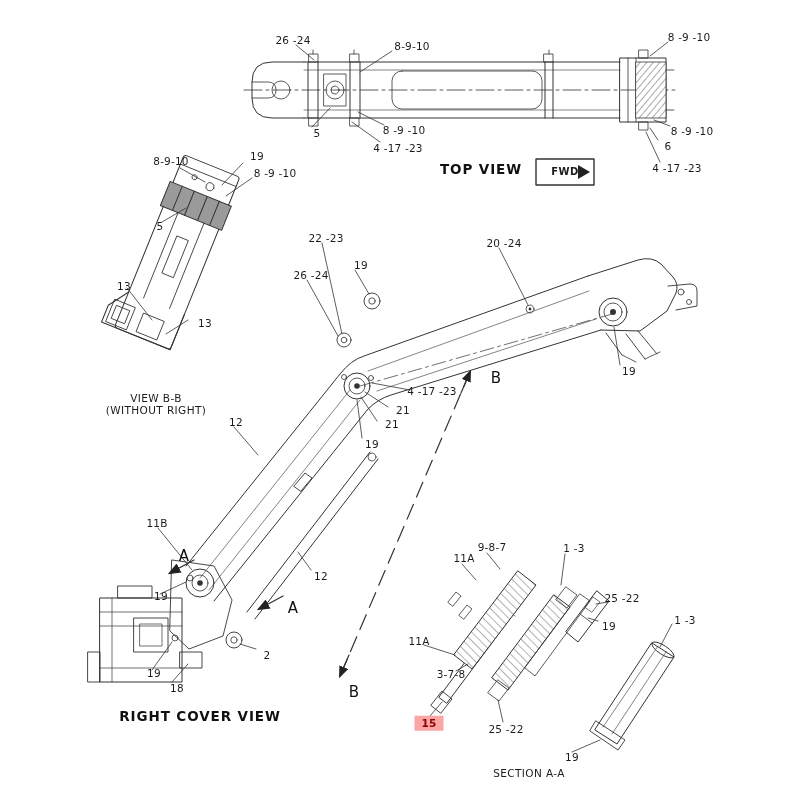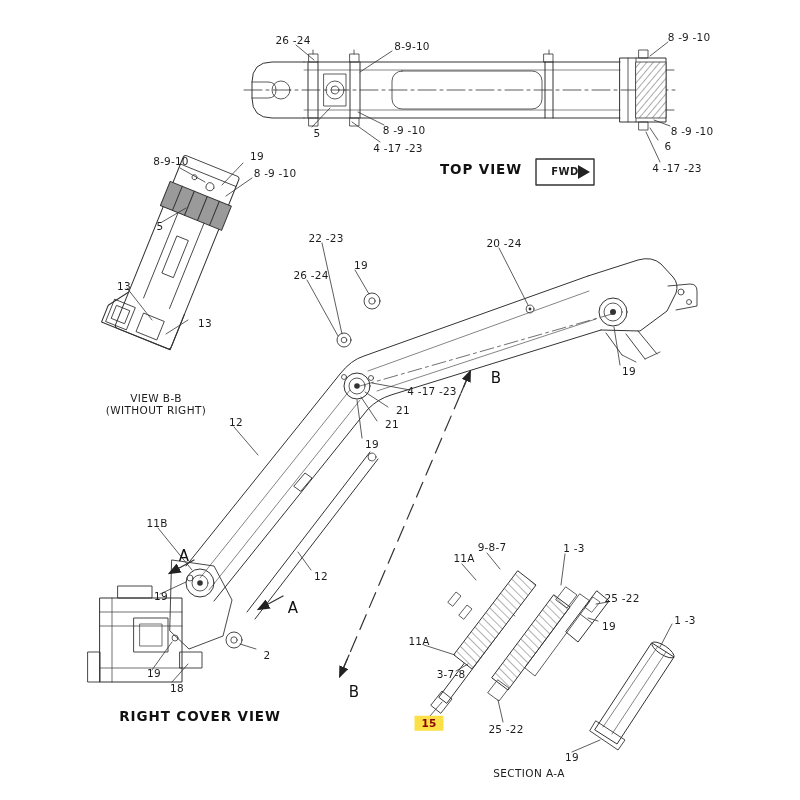--- a/index.html
+++ b/index.html
@@ -290,18 +290,18 @@
       <span class="lbl lbl-part" style="left: 259px; top: 655px;">2</span>
       <span class="lbl lbl-view-title" style="left: 192px; top: 717px;">RIGHT COVER VIEW</span>
       <span class="lbl lbl-part" style="left: 484px; top: 547px;">9-8-7</span>
       <span class="lbl lbl-part" style="left: 456px; top: 558px;">11A</span>
       <span class="lbl lbl-part" style="left: 566px; top: 548px;">1 -3</span>
       <span class="lbl lbl-part" style="left: 411px; top: 641px;">11A</span>
       <span class="lbl lbl-part" style="left: 443px; top: 674px;">3-7-8</span>
       <span class="lbl lbl-part" style="left: 614px; top: 598px;">25 -22</span>
       <span class="lbl lbl-part" style="left: 601px; top: 626px;">19</span>
       <span class="lbl lbl-part" style="left: 677px; top: 620px;">1 -3</span>
-      <span class="lbl lbl-part lbl-highlight" style="left: 421px; top: 723px; background: #fde047; color: rgb(139, 0, 0);">15</span>
+      <span class="lbl lbl-part lbl-highlight" style="left: 421px; top: 723px; background: #fca5a5; color: rgb(139, 0, 0);">15</span>
       <span class="lbl lbl-part" style="left: 498px; top: 729px;">25 -22</span>
       <span class="lbl lbl-part" style="left: 564px; top: 757px;">19</span>
       <span class="lbl lbl-caption" style="left: 521px; top: 773px;">SECTION A-A</span>
     </div>
 </div>
 
 </body></html>

